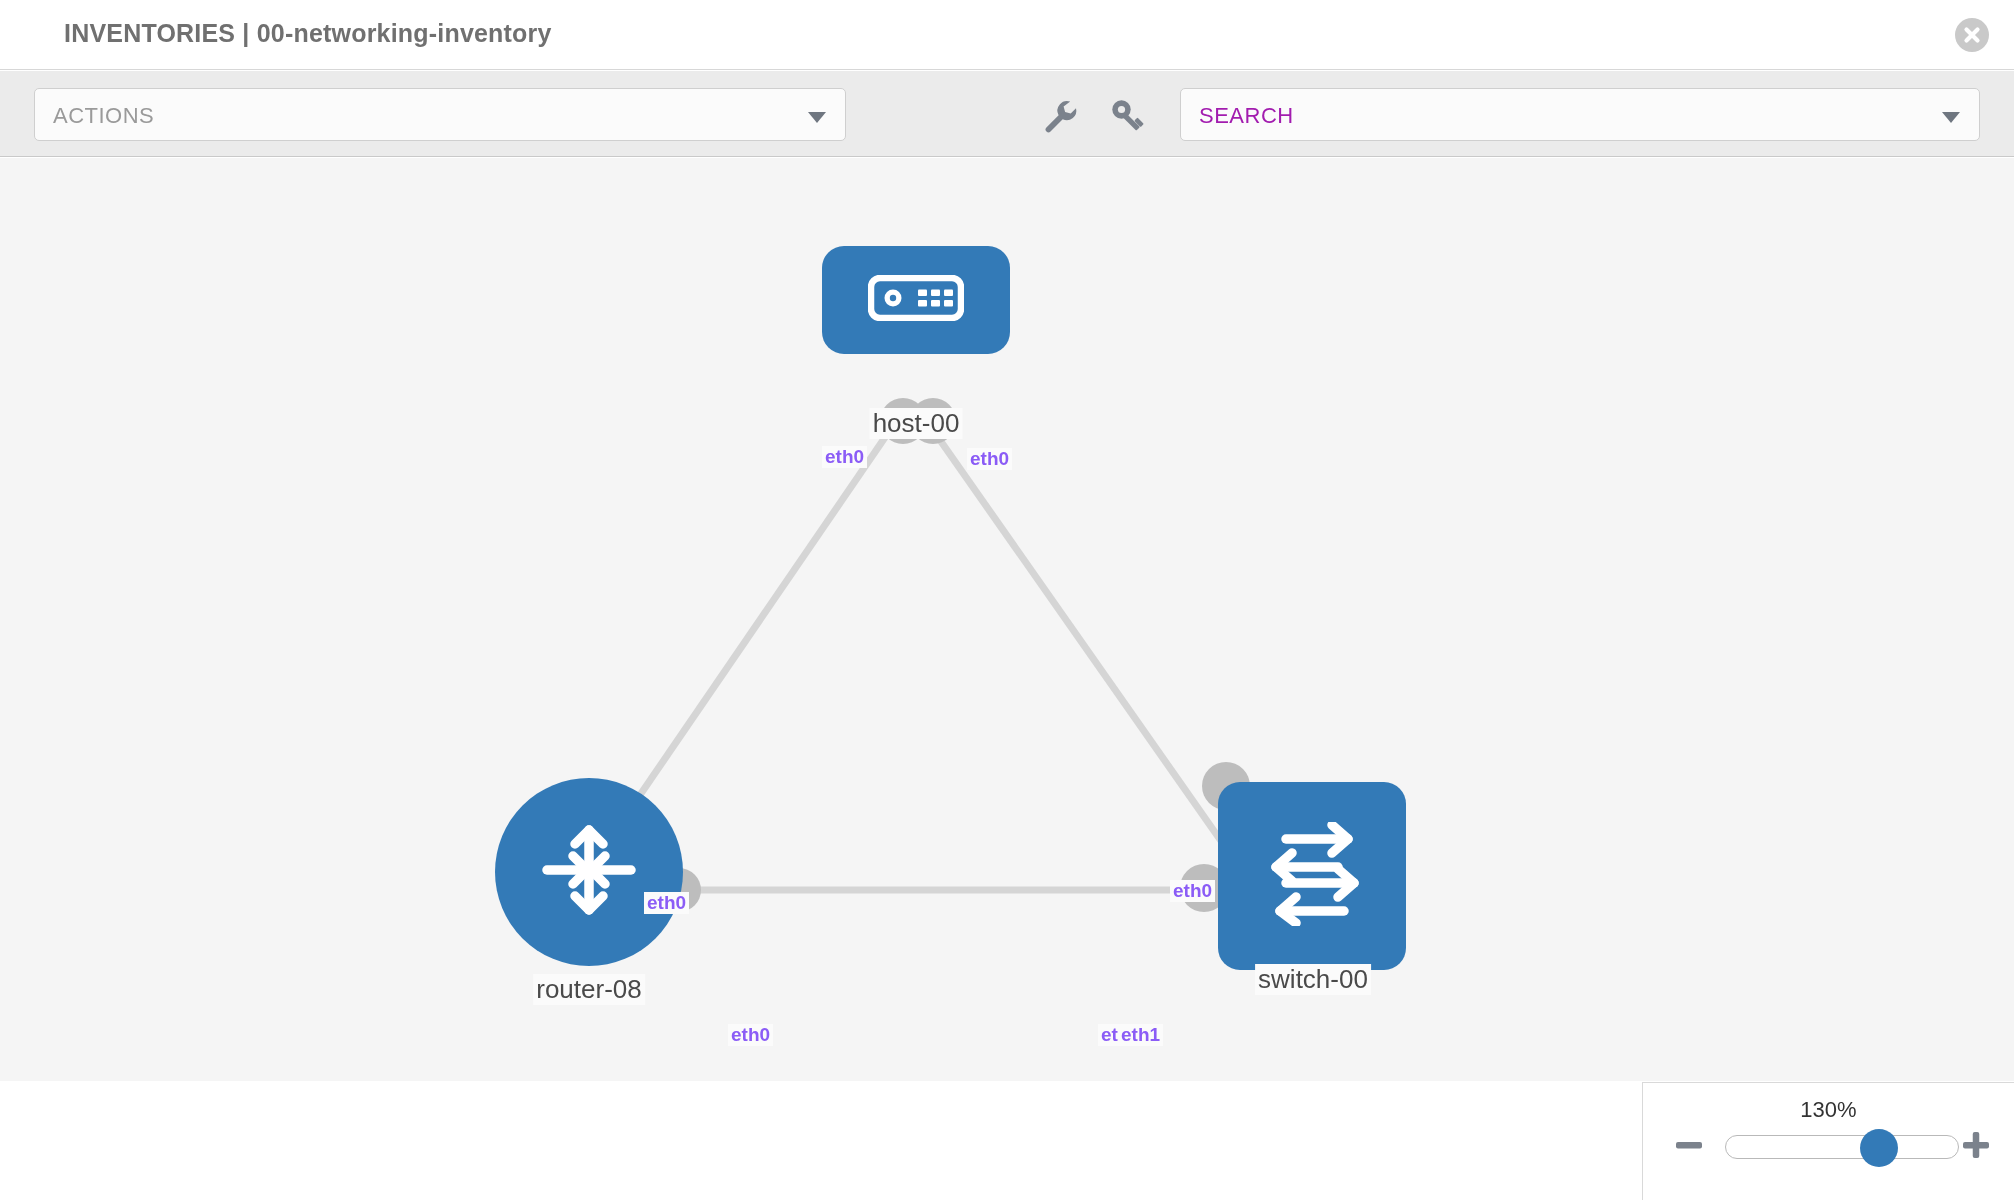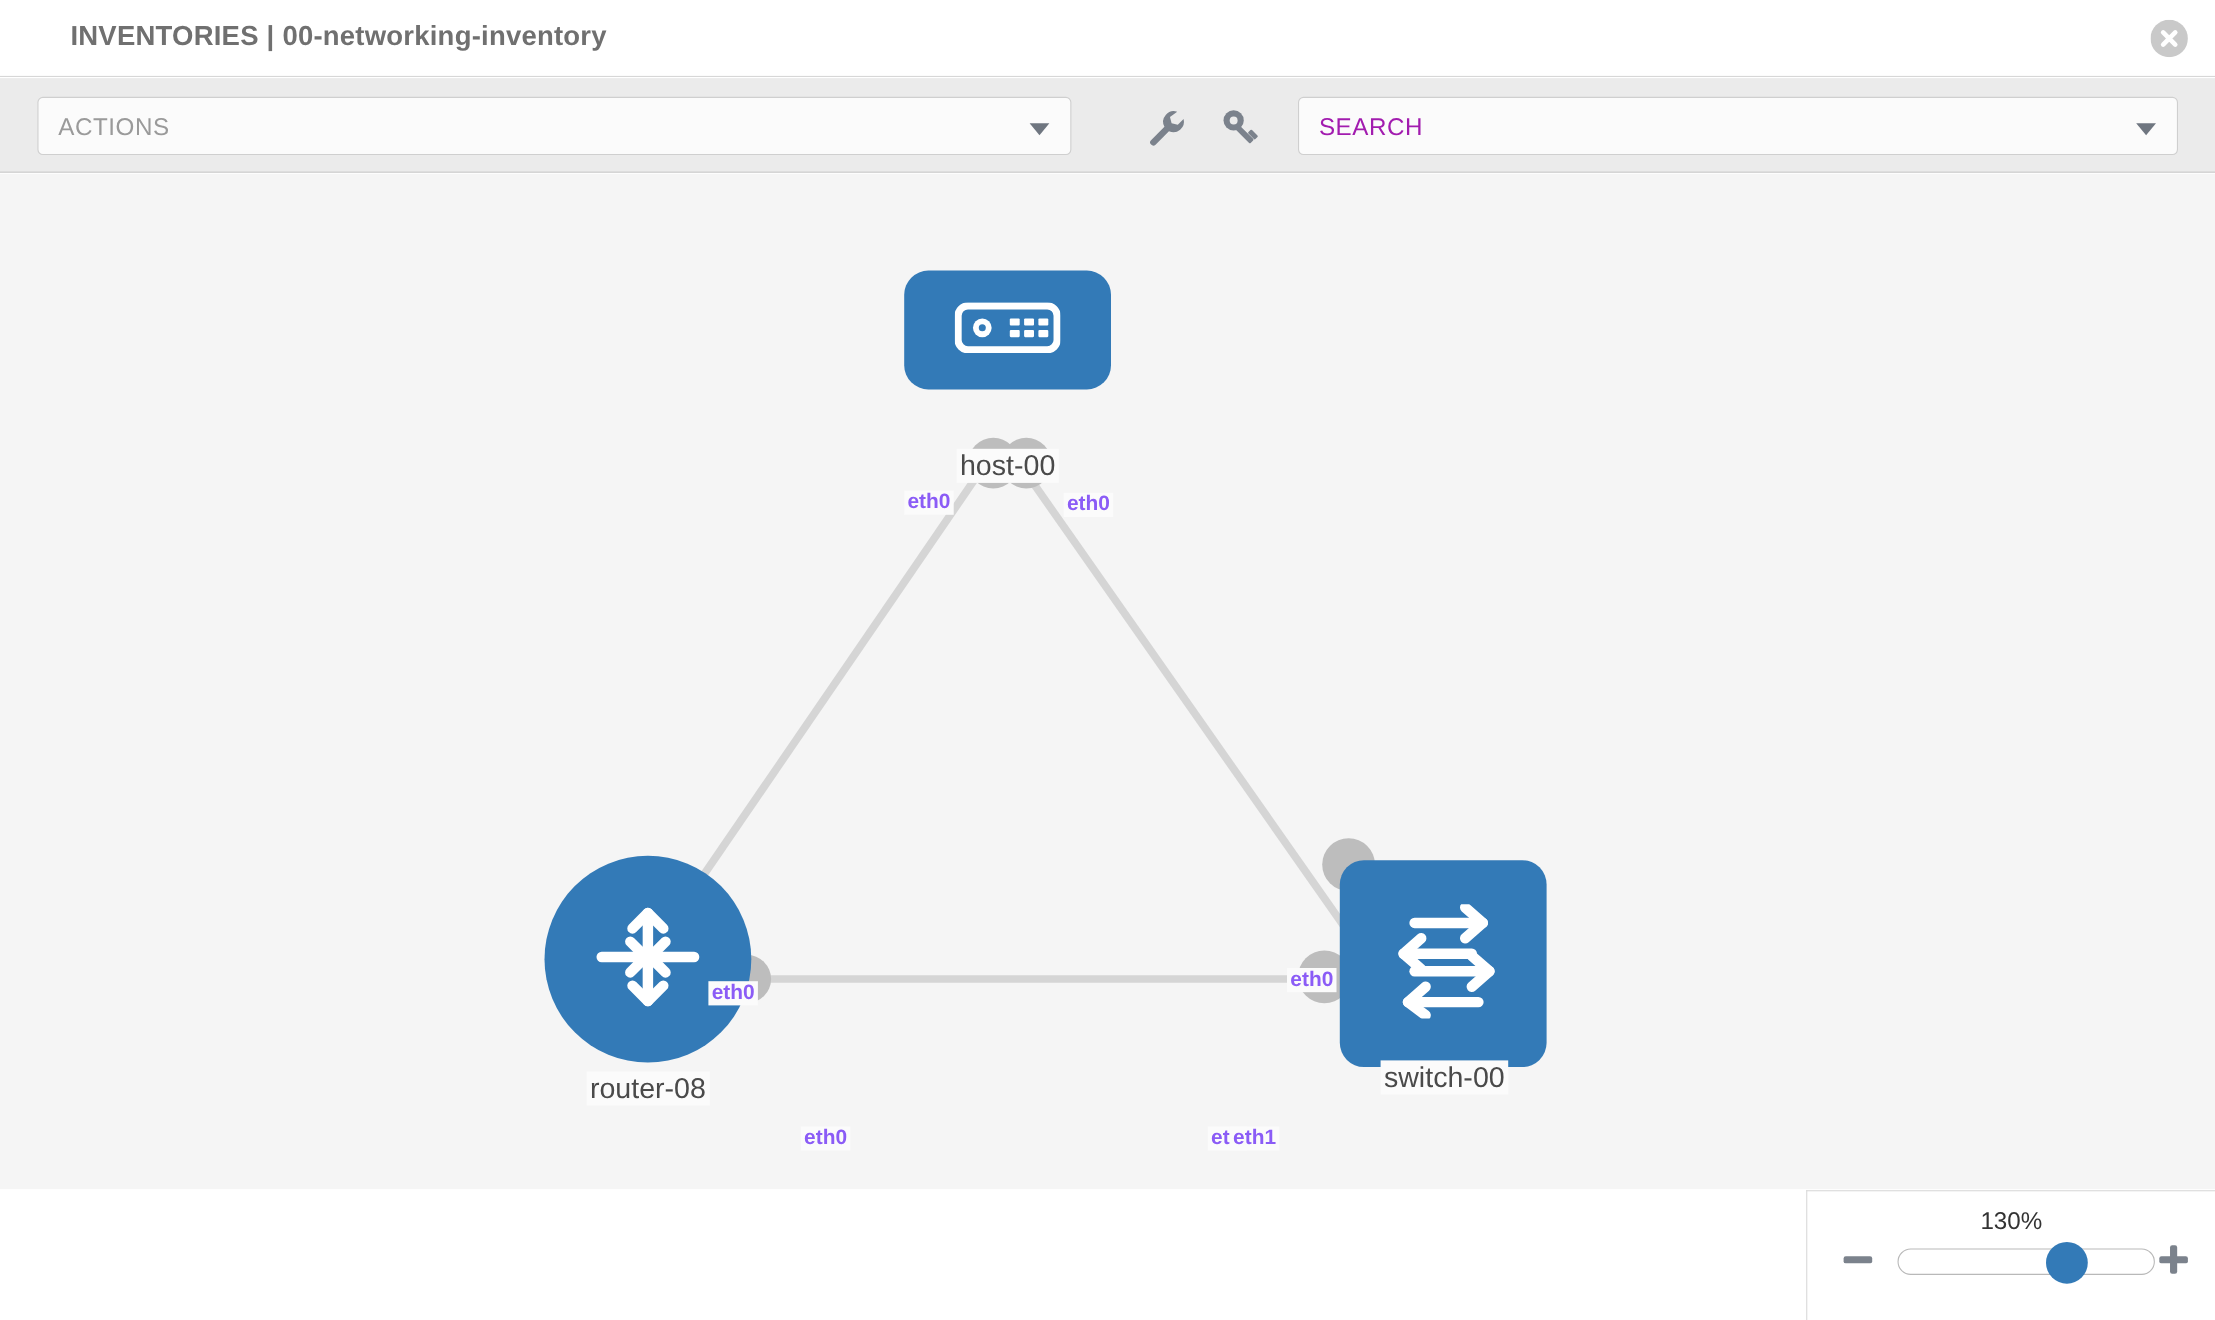--- a/index.html
+++ b/index.html
@@ -34,21 +34,21 @@
 
   
   .toolbar {
     position: absolute; left: 0; top: 71px;
     width: 2014px; height: 86px;
     background: #ebebeb;
     border-bottom: 1px solid #c9c9c9;
   }
   .actions-select {
     position: absolute; left: 34px; top: 17px;
-    width: 940px; height: 53px;
+    width: 812px; height: 53px;
     background: #fbfbfb;
     border: 1px solid #cfcfcf;
     border-radius: 5px;
     cursor: pointer;
   }
   .actions-select .label {
     position: absolute; left: 18px; top: 14px;
     font-size: 22px; color: #9a9a9a;
     letter-spacing: 0.5px;
   }

